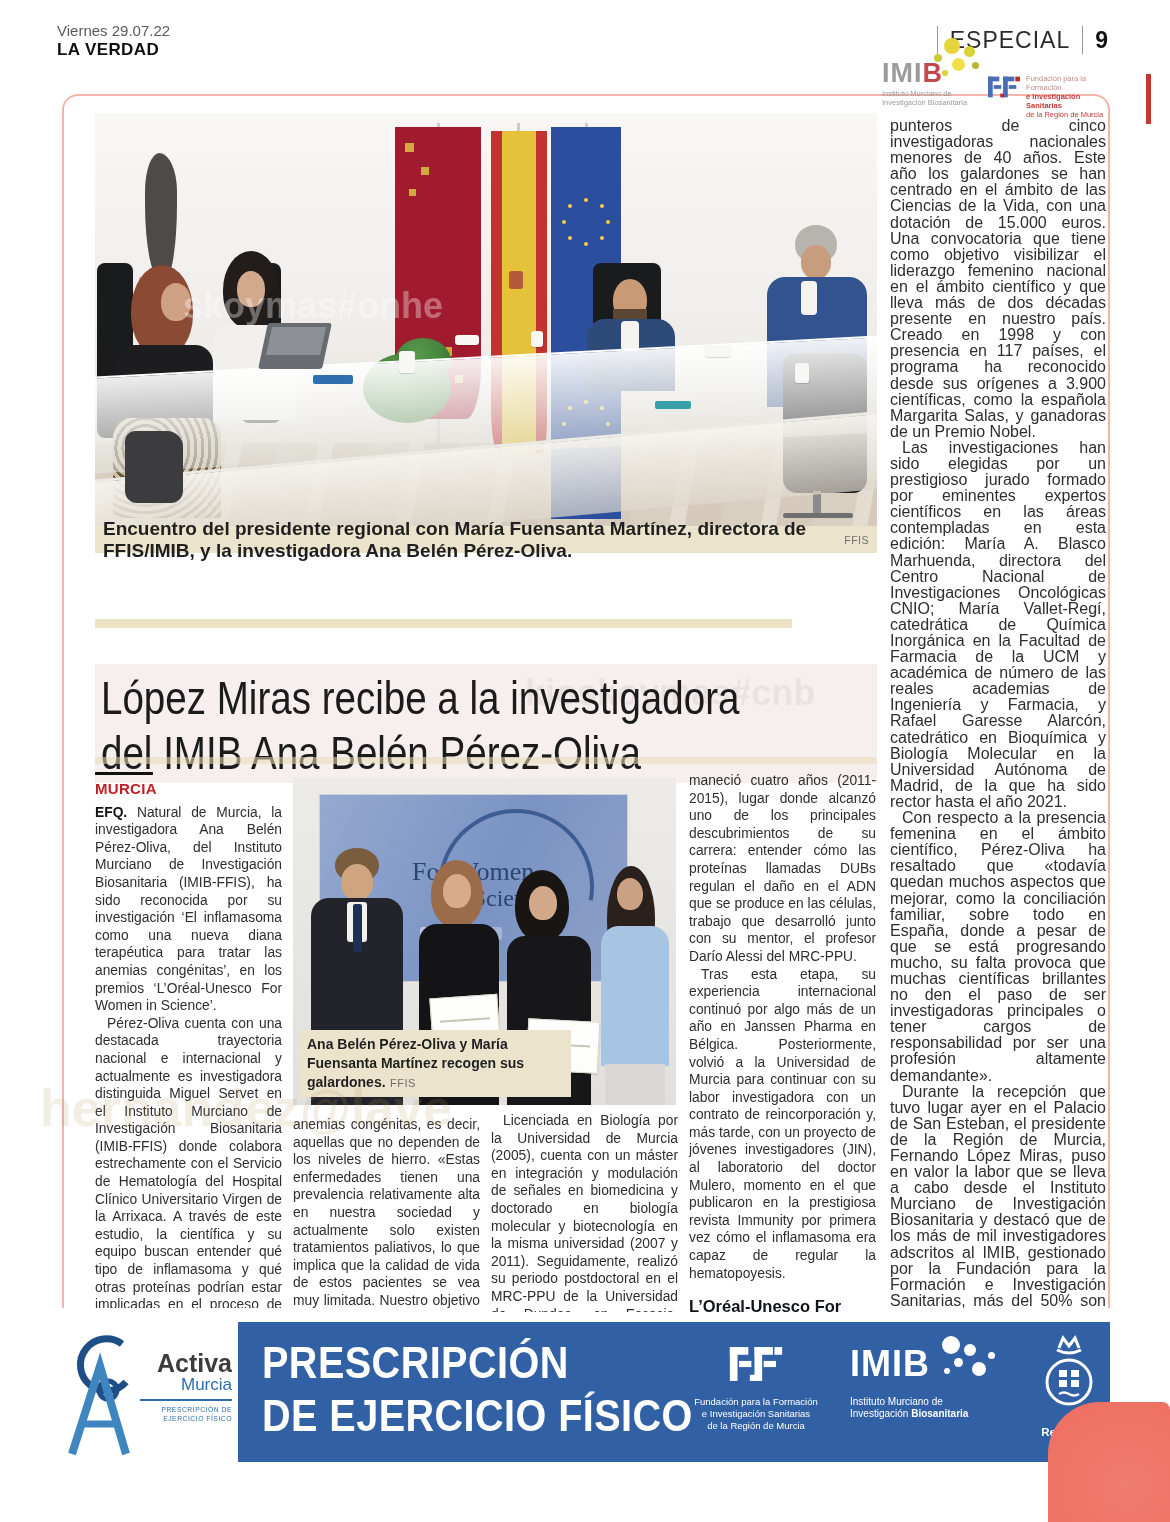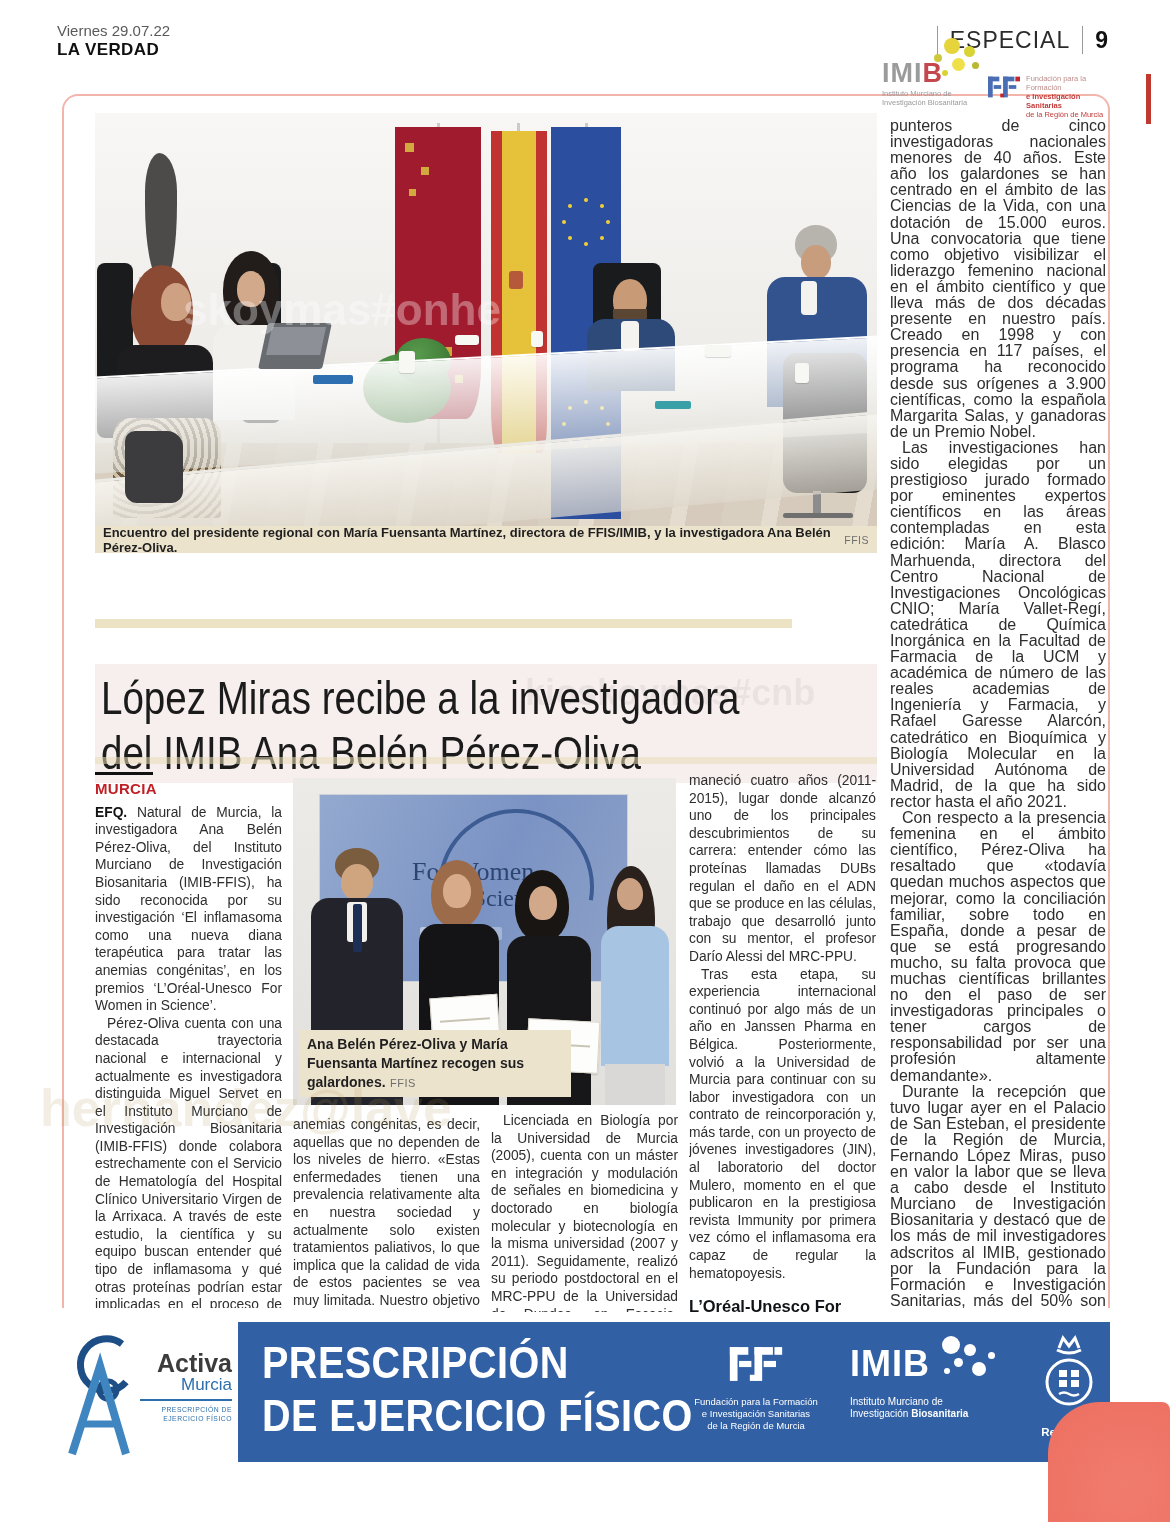--- a/index.html
+++ b/index.html
@@ -62,21 +62,21 @@
   .item{position:absolute;background:#f7f7f4;border-radius:3px;box-shadow:0 1px 1px rgba(0,0,0,.15);}
   .folder{position:absolute;background:#2e6fb2;border-radius:2px;}
   .chairback{position:absolute;background:#1a1b1d;border-radius:8px;}
   .head{position:absolute;border-radius:50% 50% 46% 46%;}
   .body-shape{position:absolute;border-radius:18px 18px 0 0;}
   .wm{position:absolute;font-weight:bold;pointer-events:none;white-space:nowrap;}
 
   
   .caption1{left:95px;top:526px;width:782px;height:27px;background:#ece3cd;display:flex;align-items:center;
             padding:0 8px;box-sizing:border-box;}
-  .caption1 .cap{font-size:13px;font-weight:bold;color:#1f1f1f;}
+  .caption1 .cap{font-size:19px;font-weight:bold;color:#1f1f1f;}
   .caption1 .credit{font-size:10.5px;color:#6e6e6e;margin-left:5px;letter-spacing:.5px;}
 
   
   .cita{left:95px;top:565px;width:745px;font-size:20px;line-height:26px;color:#232323;}
   .cita .kicker{color:#b5131d;font-weight:bold;}
   .tan1{left:95px;top:619px;width:697px;height:9px;background:#e7dcb6;opacity:.8;}
   .tan2{left:95px;top:757px;width:782px;height:7px;background:#e7dcb6;opacity:.55;}
 
   
   .headblock{left:95px;top:664px;width:782px;height:119px;background:#f7eeee;overflow:hidden;}
@@ -237,21 +237,21 @@
     <div class="abs laptop"></div>
     <div class="item" style="left:360px;top:222px;width:24px;height:10px;"></div>
     <div class="item" style="left:436px;top:218px;width:12px;height:16px;"></div>
     <div class="item" style="left:610px;top:232px;width:26px;height:12px;"></div>
     <div class="item" style="left:700px;top:250px;width:14px;height:20px;"></div>
     <div class="item" style="left:304px;top:238px;width:16px;height:22px;"></div>
     <div class="folder" style="left:218px;top:262px;width:40px;height:9px;"></div>
     <div class="folder" style="left:560px;top:288px;width:36px;height:8px;background:#3aa0a8;"></div>
     <div class="abs ph1-tablefront"></div>
     <div class="abs" style="left:30px;top:318px;width:58px;height:72px;background:#3c3c3e;border-radius:10px 16px 12px 12px;"></div>
-    <div class="wm" style="left:88px;top:172px;font-size:44px;color:rgba(255,255,255,.35);">skoymas#onhe</div>
+    <div class="wm" style="left:88px;top:172px;font-size:36px;color:rgba(255,255,255,.35);">skoymas#onhe</div>
   </div>
 
   <div class="abs caption1">
     <span class="cap">Encuentro del presidente regional con María Fuensanta Martínez, directora de FFIS/IMIB, y la investigadora Ana Belén Pérez-Oliva.</span>
     <span class="credit">FFIS</span>
   </div>
 
   <div class="abs tan1"></div>
 
   <div class="abs headblock">

